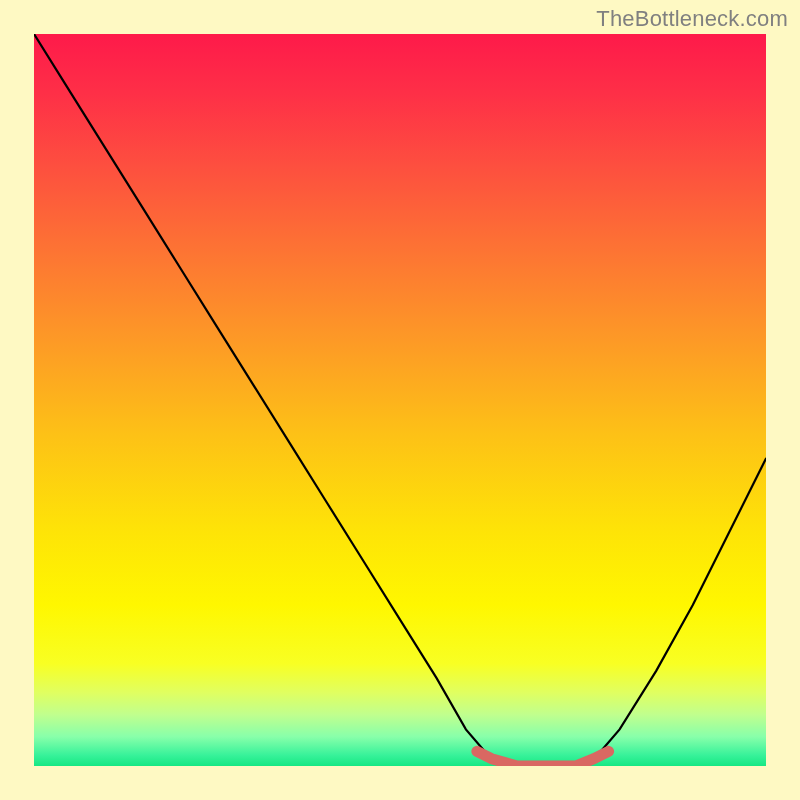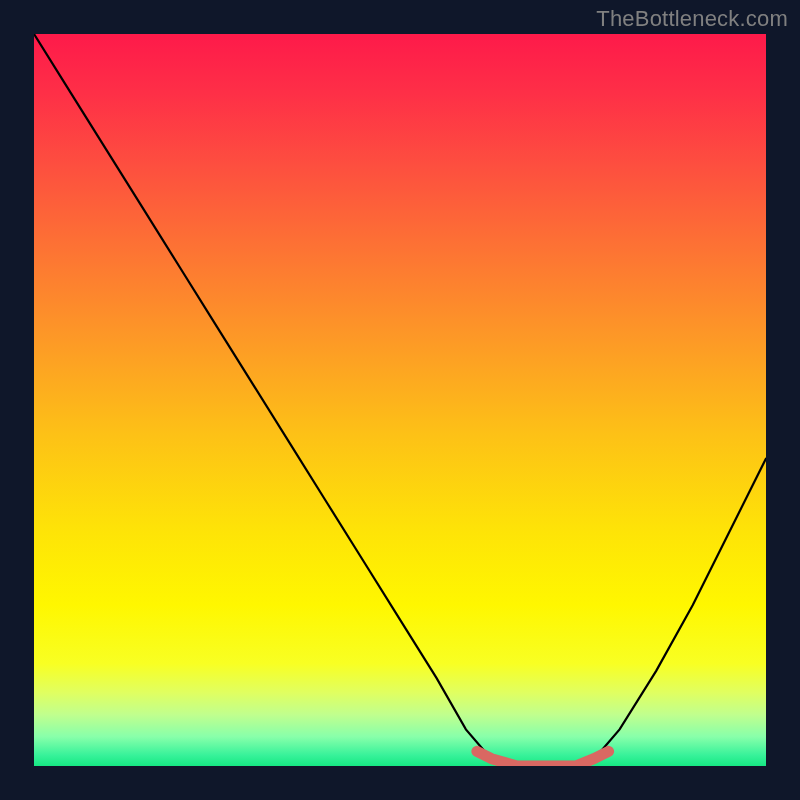--- a/index.html
+++ b/index.html
@@ -9,21 +9,21 @@
     height: 800px;
     background: #000;
     overflow: hidden;
   }
   .frame {
     position: absolute;
     left: 0;
     top: 0;
     width: 800px;
     height: 800px;
-    background: #0f172a;
+    background: #fef9c3;
   }
   .plot {
     position: absolute;
     left: 34px;
     top: 34px;
     width: 732px;
     height: 732px;
     overflow: hidden;
   }
   .watermark {

